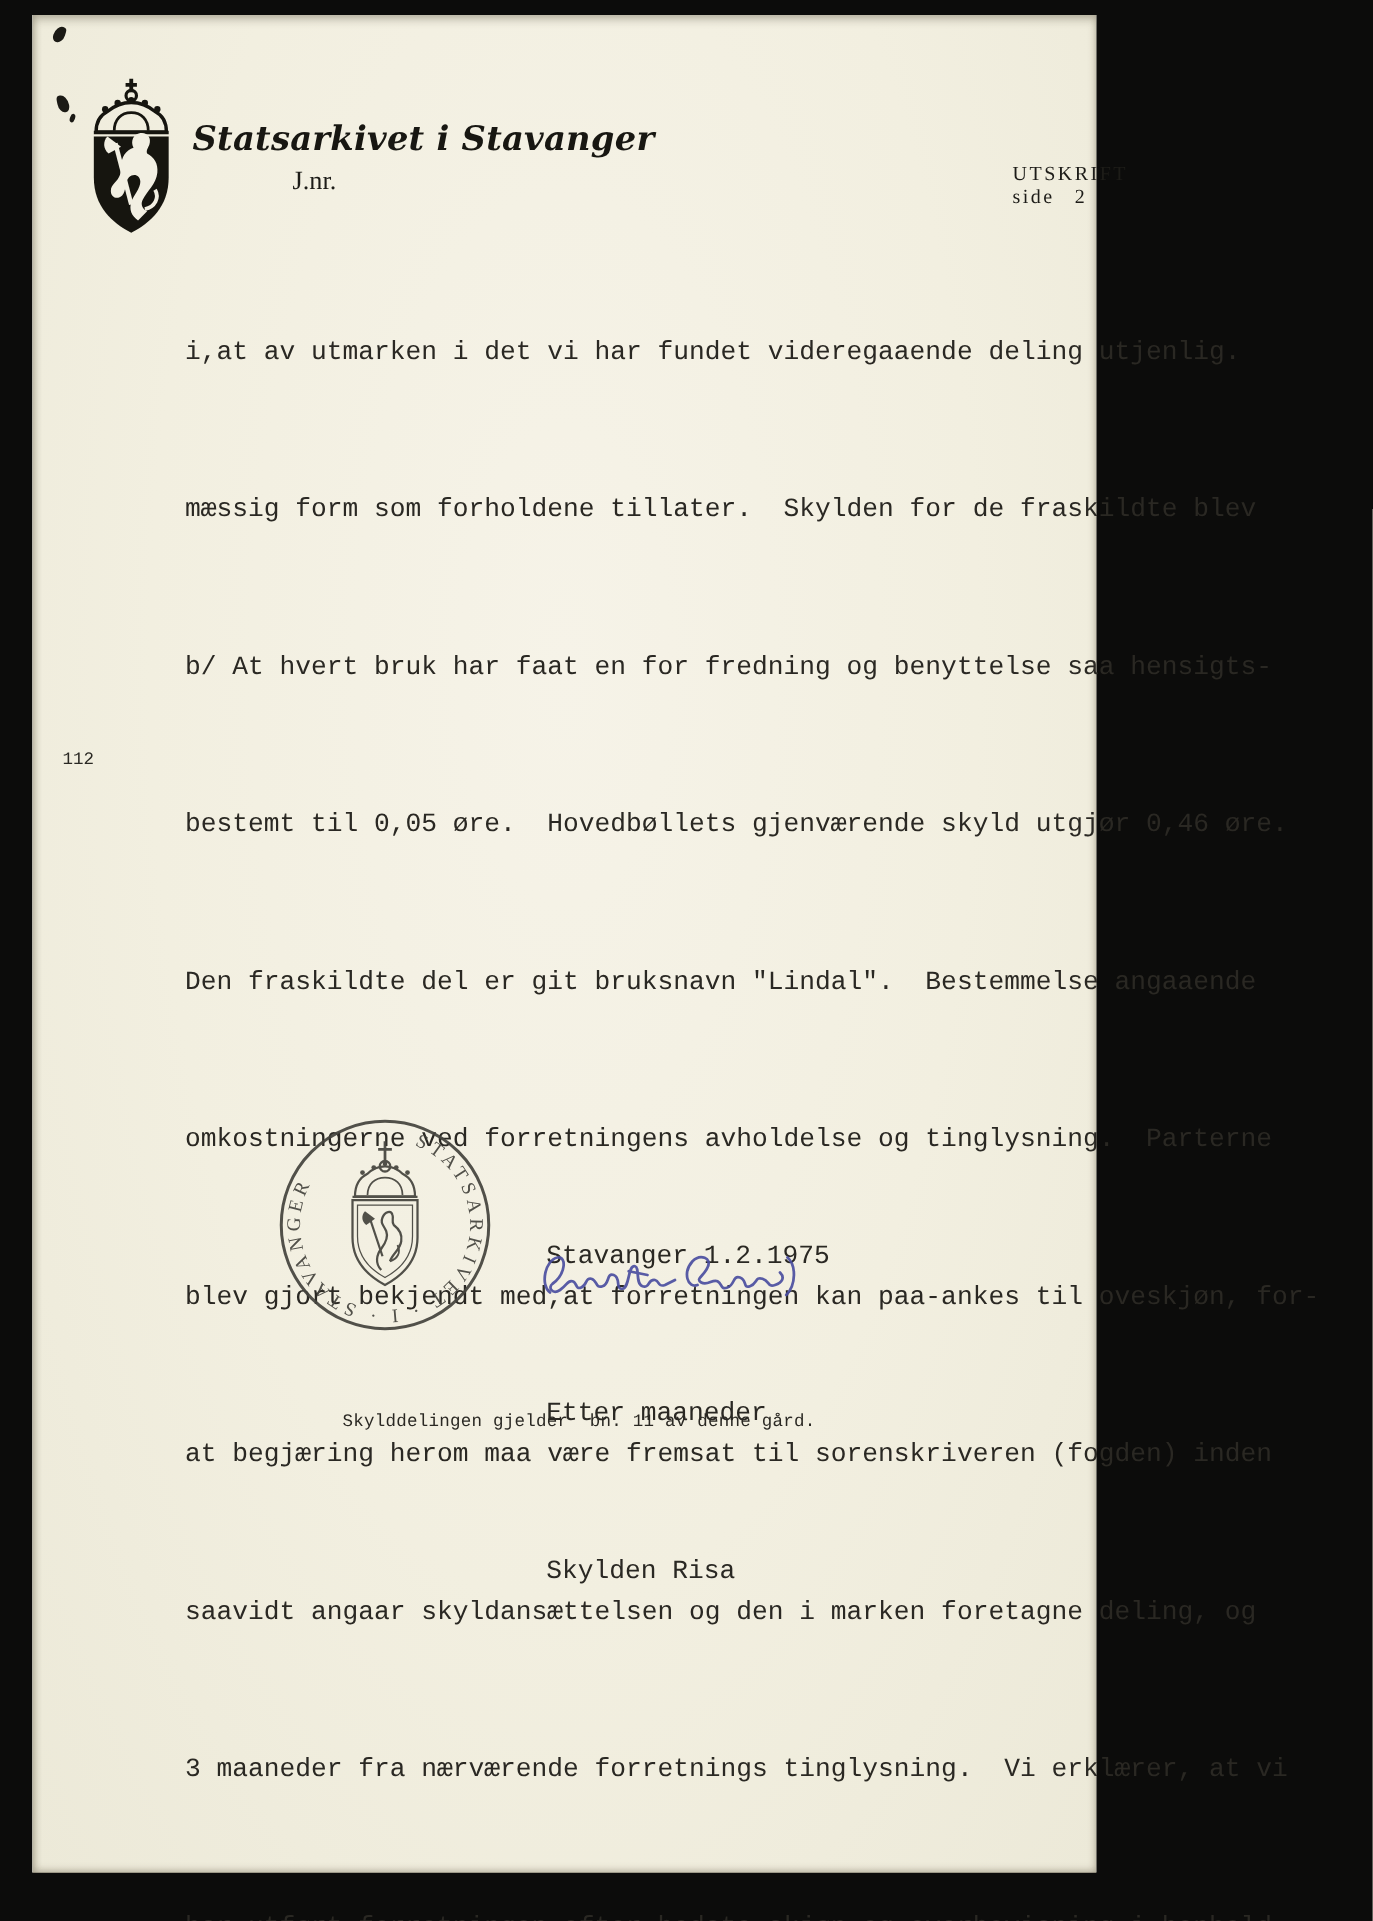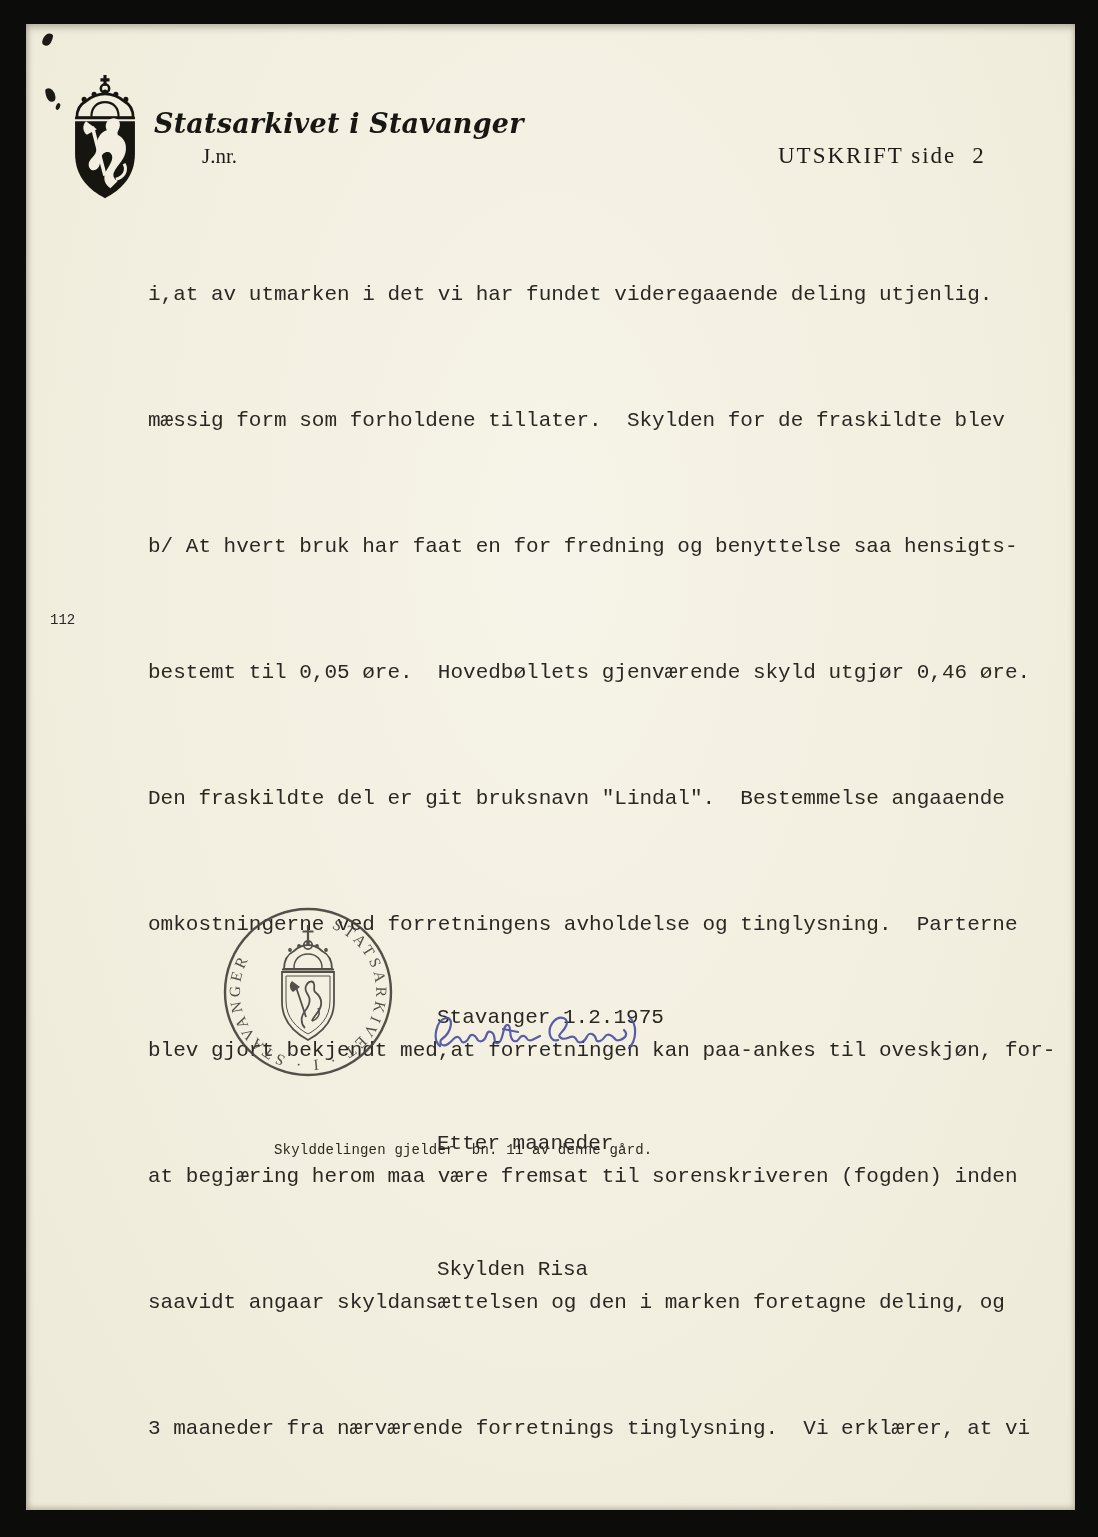--- a/index.html
+++ b/index.html
@@ -7,41 +7,41 @@
     width:1098px; height:1537px;
     background:#0d0d0c;
     overflow:hidden;
     font-family:"Liberation Sans", sans-serif;
   }
   .photo {
     position:relative; width:1098px; height:1537px;
     background:#0c0c0b;
   }
   .paper {
-    position:absolute; left:26px; top:24px;
-    width:1049px; height:1486px;
+    position:absolute; left:26px; top:12px;
+    width:851px; height:1486px;
     background:#f2efe2;
     background-image: radial-gradient(ellipse at 50% 35%, #f6f3e8 0%, #f2efe0 55%, #ece9d8 100%);
     box-shadow: inset 0 4px 7px rgba(70,62,40,.28), inset 0 -3px 5px rgba(70,62,40,.18), inset 3px 0 5px rgba(70,62,40,.12);
   }
   .mono {
     font-family:"Liberation Mono","DejaVu Sans Mono",monospace;
     color:#2a2823;
     white-space:pre;
   }
-  .serif { font-family:"Liberation Serif","DejaVu Serif",serif; color:#1d1c18; }
+  .serif { font-family:"Liberation Serif","DejaVu Serif",serif; color:#1d1c18;margin-left:32px; }
 
   .archive-title {
     position:absolute; left:128px; top:84px;
     font-family:"DejaVu Serif","Liberation Serif",serif;
     font-style:italic; font-weight:600;
     font-size:27px; color:#181712; letter-spacing:.2px;
   }
   .jnr { position:absolute; left:176px; top:120px; font-size:21px; }
-  .page-header { position:absolute; left:752px; top:119px; font-size:23px; }
+  .page-header { position:absolute; left:752px; top:119px; font-size:16px; }
   .page-header .lbl { letter-spacing:2px; }
   .page-header .pgnum { margin-left:16px; letter-spacing:0; }
 
   .body-text { position:absolute; left:122px; top:166px; font-size:21px; line-height:42px; }
   .margin-number { position:absolute; left:24px; top:588px; font-size:14px; }
 
   .seal { position:absolute; left:180px; top:866px; opacity:.93; }
   .cert { position:absolute; left:411px; top:889px; font-size:21px; line-height:42px; }
   .signature { position:absolute; left:404px; top:982px; }
   .footer-note { position:absolute; left:248px; top:1118px; font-size:14px; letter-spacing:.2px; }

